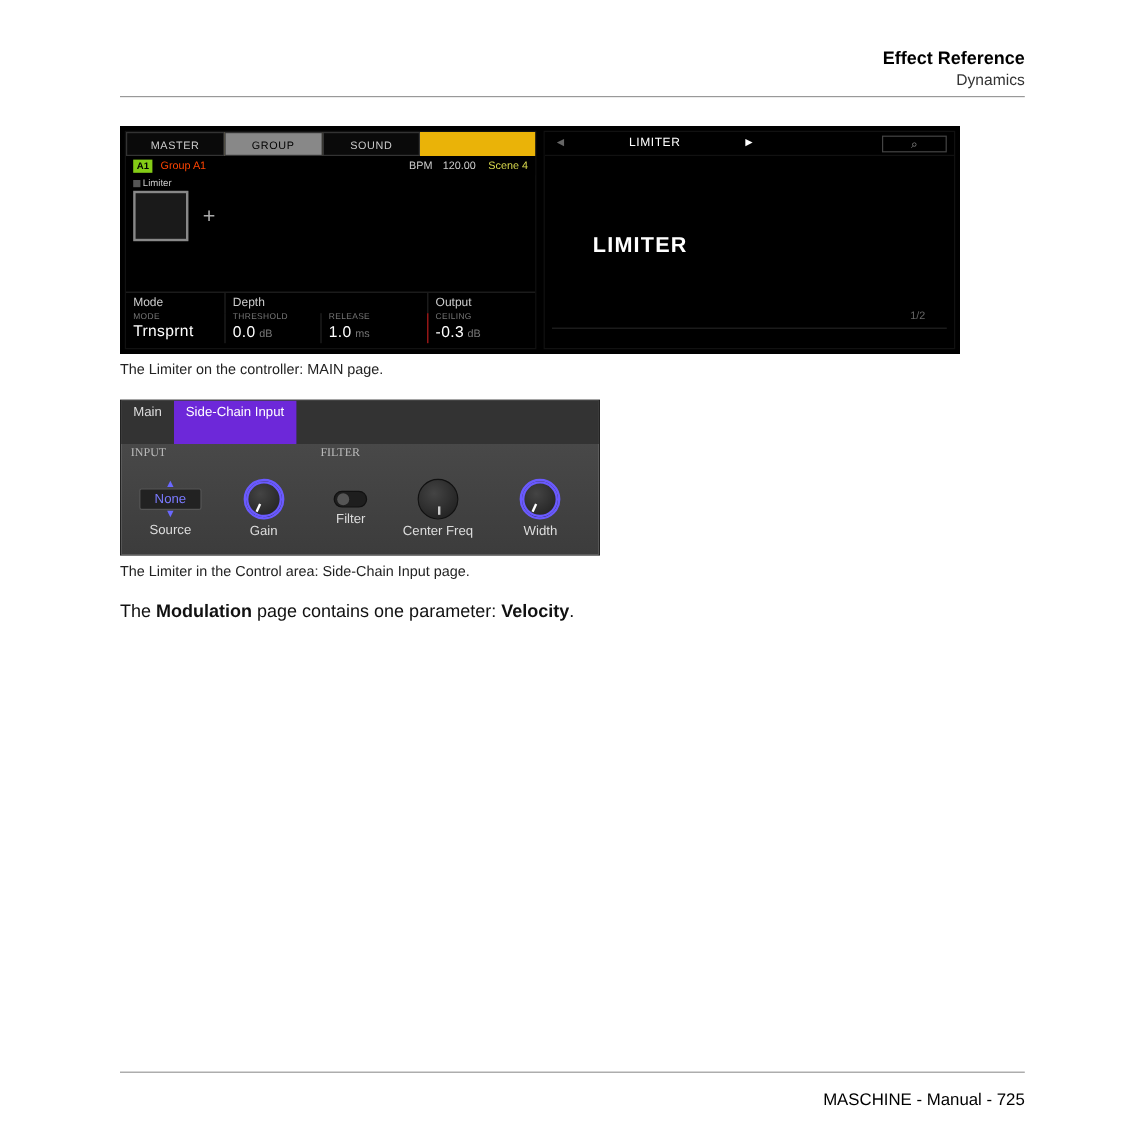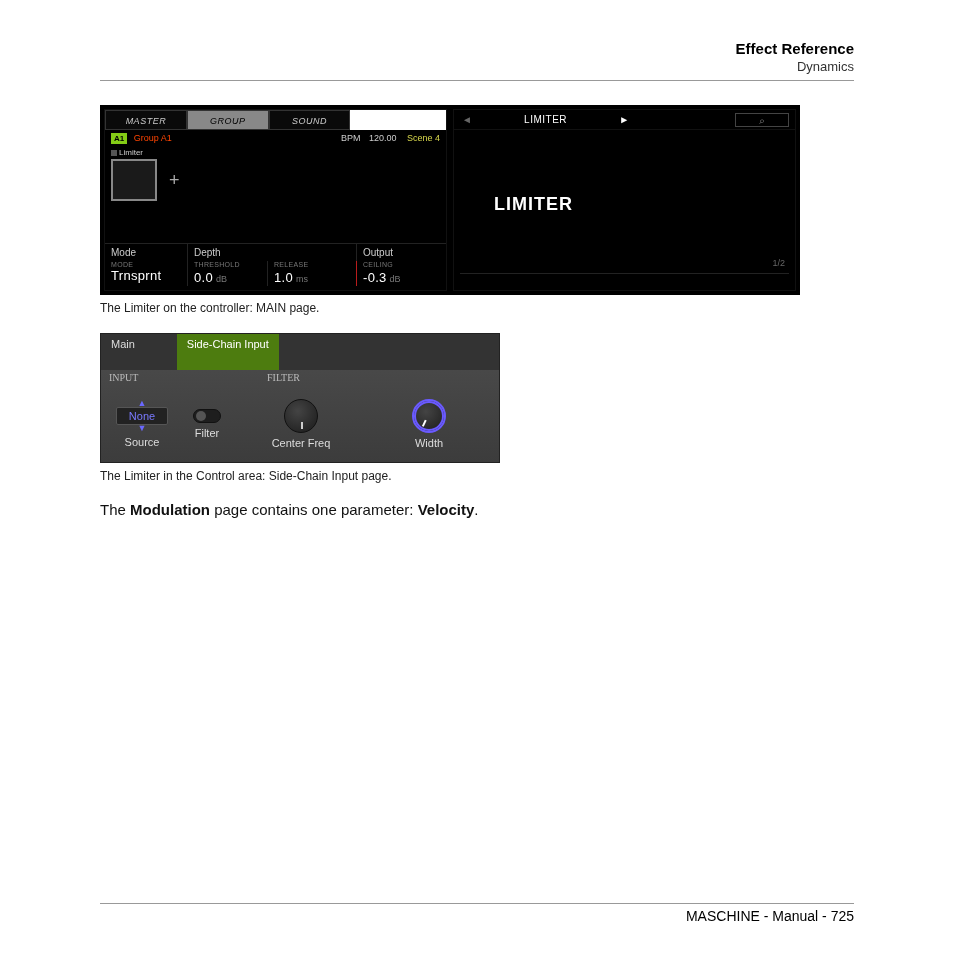--- a/index.html
+++ b/index.html
@@ -47,22 +47,21 @@
     background: #000;
     position: relative;
     flex: 1;
     border: 1px solid #111;
   }
   .screen-left { display:flex; flex-direction:column; }
   .tabs-row {
     display: flex;
     height: 20px;
     align-items: stretch;
-    background: #ffffff;
-    font-style: italic;
+    background: #eab308;
   }
   .tab {
     flex: 1;
     font-size: 9px;
     letter-spacing: 0.5px;
     text-align: center;
     line-height: 20px;
     color: #ccc;
     border: 1px solid #333;
     background: #0a0a0a;
@@ -137,38 +136,38 @@
     border-bottom:1px solid #111;
   }
   .nav-arrow { width:26px; text-align:center; color:#666; font-size:10px;}
   .nav-arrow.on { color:#fff; }
   .nav-title { flex:1; text-align:center; color:#fff; font-size:10px; letter-spacing:0.5px;}
   .search-box { width:54px; border:1px solid #444; height:14px; margin:0 6px; text-align:center; color:#888; font-size:10px; line-height:13px;}
   .right-big-title {
     position:absolute; left:40px; top:84px;
     color:#fff; font-weight:bold; font-size:18px; letter-spacing:1px;
   }
-  .page-count { position:absolute; bottom:22px; right:10px; color:#666; font-size:9px;}
+  .page-count { position:absolute; bottom:22px; right:24px; color:#666; font-size:9px;}
   .right-bottom-line {position:absolute; bottom:16px; left:6px; right:6px; border-top:1px solid #222;}
 
   .caption { font-size: 12px; color: #222; margin-bottom: 18px; }
   .section-h2 { font-size: 18px; font-weight: bold; margin-bottom: 12px; }
 
   
   .fig2 {
     width: 400px;
     height: 130px;
     background: linear-gradient(#4d4d4d, #3c3c3c);
     border: 1px solid #222;
     display:flex; flex-direction:column;
     margin-bottom:6px;
   }
   .fig2-tabs { display:flex; height:36px; background:#333;}
   .fig2-tab { padding:0 10px; font-size:11px; color:#ddd; line-height:20px; }
-  .fig2-tab.active { background:#4d7c0f; color:#fff;margin-left:32px;}
+  .fig2-tab.active { background:#6d28d9; color:#fff;}
   .fig2-labels { display:flex; height:16px; font-size:10px; color:#bbb; padding:0 8px; gap:4px;}
   .fig2-labels span { padding-top:2px;font-family:Liberation Serif, serif; }
   .fig2-labels .f2-input { width:154px; }
   .fig2-labels .f2-filter { flex:1; }
   .fig2-knobs { flex:1; display:flex; align-items:center; padding:0 6px;}
   .kcol { display:flex; flex-direction:column; align-items:center; gap:4px; flex:1;}
   .kcol.src { flex:0 0 70px;}
   .kcol-label { font-size:11px; color:#ddd;}
   .source-widget { display:flex; flex-direction:column; align-items:center; gap:0;}
   .src-arrow { color:#6a68ff; font-size:9px; line-height:7px;}
@@ -191,21 +190,21 @@
 
   .body-text { font-size: 15px; color:#111; margin-top:8px; }
   .body-text b { font-weight:bold; }
 
   .footer {
     position:absolute;
     bottom:30px;
     left:100px; right:100px;
     border-top:1px solid #999;
     text-align:right;
-    padding-top:4px;
+    padding-top:14px;
     font-size:14px;
   }
 </style>
 </head>
 <body>
 
 <div class="page">
   <div class="header-right">
     <div class="header-title">Effect Reference</div>
     <div class="header-sub">Dynamics</div>
@@ -289,20 +288,26 @@
     </div>
     <div class="fig2-knobs">
       <div class="kcol src">
         <div class="source-widget">
           <div class="src-arrow">▲</div>
           <div class="src-box">None</div>
           <div class="src-arrow">▼</div>
         </div>
         <div class="kcol-label">Source</div>
       </div>
+      <div class="kcol">
+        <div class="knob lit">
+            <div class="knob-tick"></div>
+          </div>
+        <div class="kcol-label">Gain</div>
+      </div>
       <div class="kcol filter-toggle">
         <div class="toggle"></div>
         <div class="kcol-label">Filter</div>
       </div>
       <div class="kcol">
         <div class="knob">
             <div class="knob-tick"></div>
           </div>
         <div class="kcol-label">Center Freq</div>
       </div>

